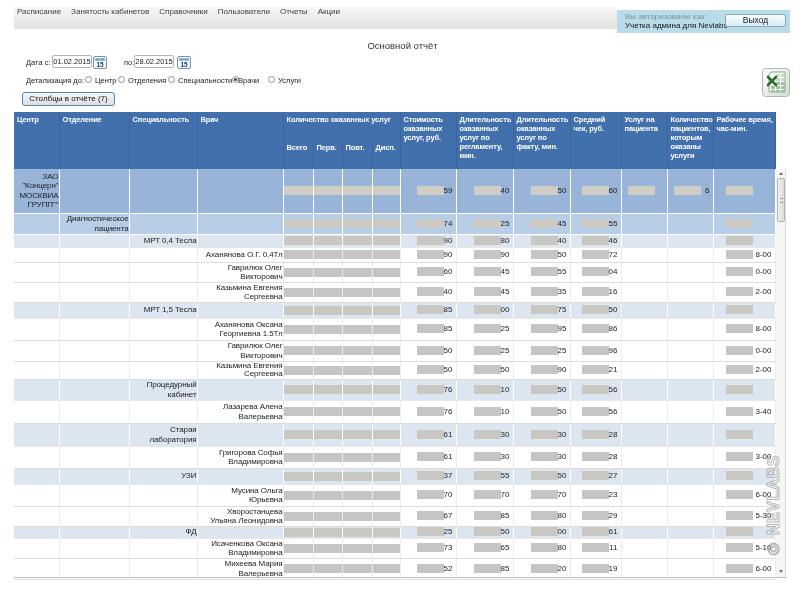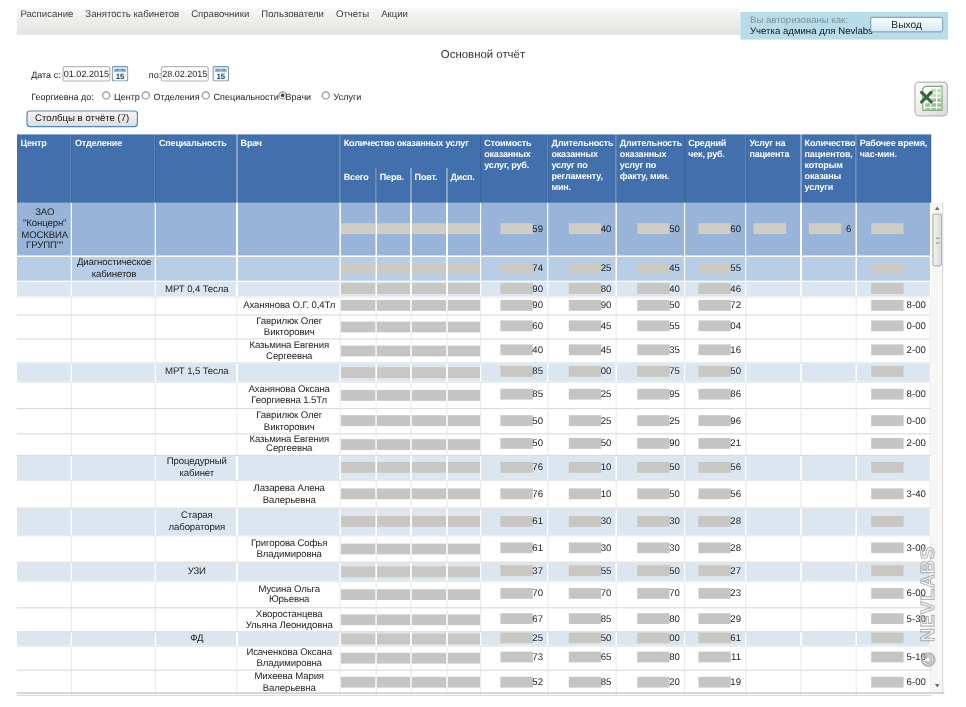--- a/index.html
+++ b/index.html
@@ -15,21 +15,21 @@
 .cal{position:absolute;width:14px;height:13px}
 .radio{position:absolute;width:7px;height:7px;border:1px solid #8e9aa3;border-radius:50%;background:radial-gradient(#fff 40%,#e4e7ea)}
 .radio.sel::after{content:"";position:absolute;left:1px;top:1px;width:3px;height:3px;border-radius:50%;background:#33424d}
 .colbtn{position:absolute;left:22px;top:92px;width:93px;height:14px;background:linear-gradient(#f6f6f6,#dedede);border:1px solid #4d8ab5;border-radius:3px;font-size:8px;color:#111;text-align:center;line-height:12px}
 .xlbtn{position:absolute;left:762px;top:68px;width:28px;height:29px;border:1px solid #b5b5b5;border-radius:4px;background:linear-gradient(135deg,#fefefe,#d8dbd8);padding:0px 0 0 1px}
 table{position:absolute;left:14px;top:112px;border-collapse:collapse;table-layout:fixed;width:761px}
 td,th{overflow:hidden;vertical-align:middle;font-size:8px;line-height:9.5px;color:#1d1d1d;padding:0}
 thead th{background:#4170ad;color:#fff;font-weight:bold;text-align:left;vertical-align:top;padding:3px 0 0 3px;font-size:7.5px;line-height:9px;letter-spacing:-0.15px;border-right:1px solid #38659f}
 thead tr.h1 th{height:28px}
 thead tr.h2 th{height:29px}
-td.tx{text-align:center;padding-left:2px;padding-right:0;letter-spacing:-0.1px}
+td.tx{text-align:right;padding-left:2px;padding-right:0;letter-spacing:-0.1px}
 td.nu{text-align:right;padding-right:3px;white-space:nowrap}
 .b{display:inline-block;width:27px;height:9px;background:#c5c5c4;vertical-align:middle;margin-bottom:1px}
 .n{display:inline-block;width:9px;font-size:8px;text-align:right}
 .t{display:inline-block;width:19px;font-size:8px;text-align:right;padding-left:1px}
 .bf{display:block;height:9px;background:#c5c5c4;margin:0}
 tr.lv1 .b,tr.lv1 .bf{background:#d0cdc5}
 tr.lv2 .b,tr.lv2 .bf{background:#cccac3}
 tr.lv3 .b,tr.lv3 .bf{background:#c9c7c1}
 tr.lv1 td{background:#98b4d8;border-right:1px solid rgba(255,255,255,.55);border-bottom:1px solid rgba(255,255,255,.6)}
 tr.lv2 td{background:#b8cde6;border-right:1px solid rgba(255,255,255,.55);border-bottom:1px solid rgba(255,255,255,.6)}
@@ -72,21 +72,21 @@
     </svg></div>
 <div class="lbl" style="left:124px;top:58px">по:</div>
 <div class="inp" style="left:134px;top:55px">28.02.2015</div>
 <div class="cal" style="left:177px;top:55px"><svg width="14" height="13" viewBox="0 0 14 13">
       <rect x="0.5" y="0.5" width="13" height="12" rx="1.5" fill="#f4f8fb" stroke="#7a92a8"></rect>
       <rect x="2" y="2" width="10" height="3" fill="#aecbe4"></rect>
       <rect x="2.5" y="2.5" width="4" height="2" fill="#6f9cc4"></rect>
       <rect x="7.5" y="2.5" width="4" height="2" fill="#6f9cc4"></rect>
       <text x="7" y="10.5" font-size="6.5" font-weight="bold" fill="#1c3e6e" text-anchor="middle" font-family="Liberation Sans">15</text>
     </svg></div>
-<div class="lbl" style="left:26px;top:76px">Георгиевна до:</div>
+<div class="lbl" style="left:26px;top:76px">Детализация до:</div>
 <div class="radio" style="left:85px;top:76px"></div>
 <div class="lbl" style="left:95px;top:76px">Центр</div>
 <div class="radio" style="left:118px;top:76px"></div>
 <div class="lbl" style="left:128px;top:76px">Отделения</div>
 <div class="radio" style="left:168px;top:76px"></div>
 <div class="lbl" style="left:178px;top:76px">Специальности</div>
 <div class="radio sel" style="left:232px;top:76px"></div>
 <div class="lbl" style="left:238px;top:76px">Врачи</div>
 <div class="radio" style="left:268px;top:76px"></div>
 <div class="lbl" style="left:278px;top:76px">Услуги</div>
@@ -168,21 +168,21 @@
         <td class="nu"><span class="b"></span><span class="n">59</span></td>
         <td class="nu"><span class="b"></span><span class="n">40</span></td>
         <td class="nu"><span class="b"></span><span class="n">50</span></td>
         <td class="nu"><span class="b"></span><span class="n">60</span></td>
         <td class="nu"><span class="b"></span><span class="n"></span></td>
         <td class="nu"><span class="b"></span><span class="n">6</span></td>
         <td class="nu"><span class="b"></span><span class="t"></span></td>
       </tr>
 <tr class="lv2" style="height:21px">
         <td></td>
-        <td class="tx">Диагностическое кабинетов</td>
+        <td class="tx">Диагностическое пациента</td>
         <td></td>
         <td></td>
         <td class="sb">
           <span class="bf"></span>
         </td>
         <td class="sb">
           <span class="bf"></span>
         </td>
         <td class="sb">
           <span class="bf"></span>

